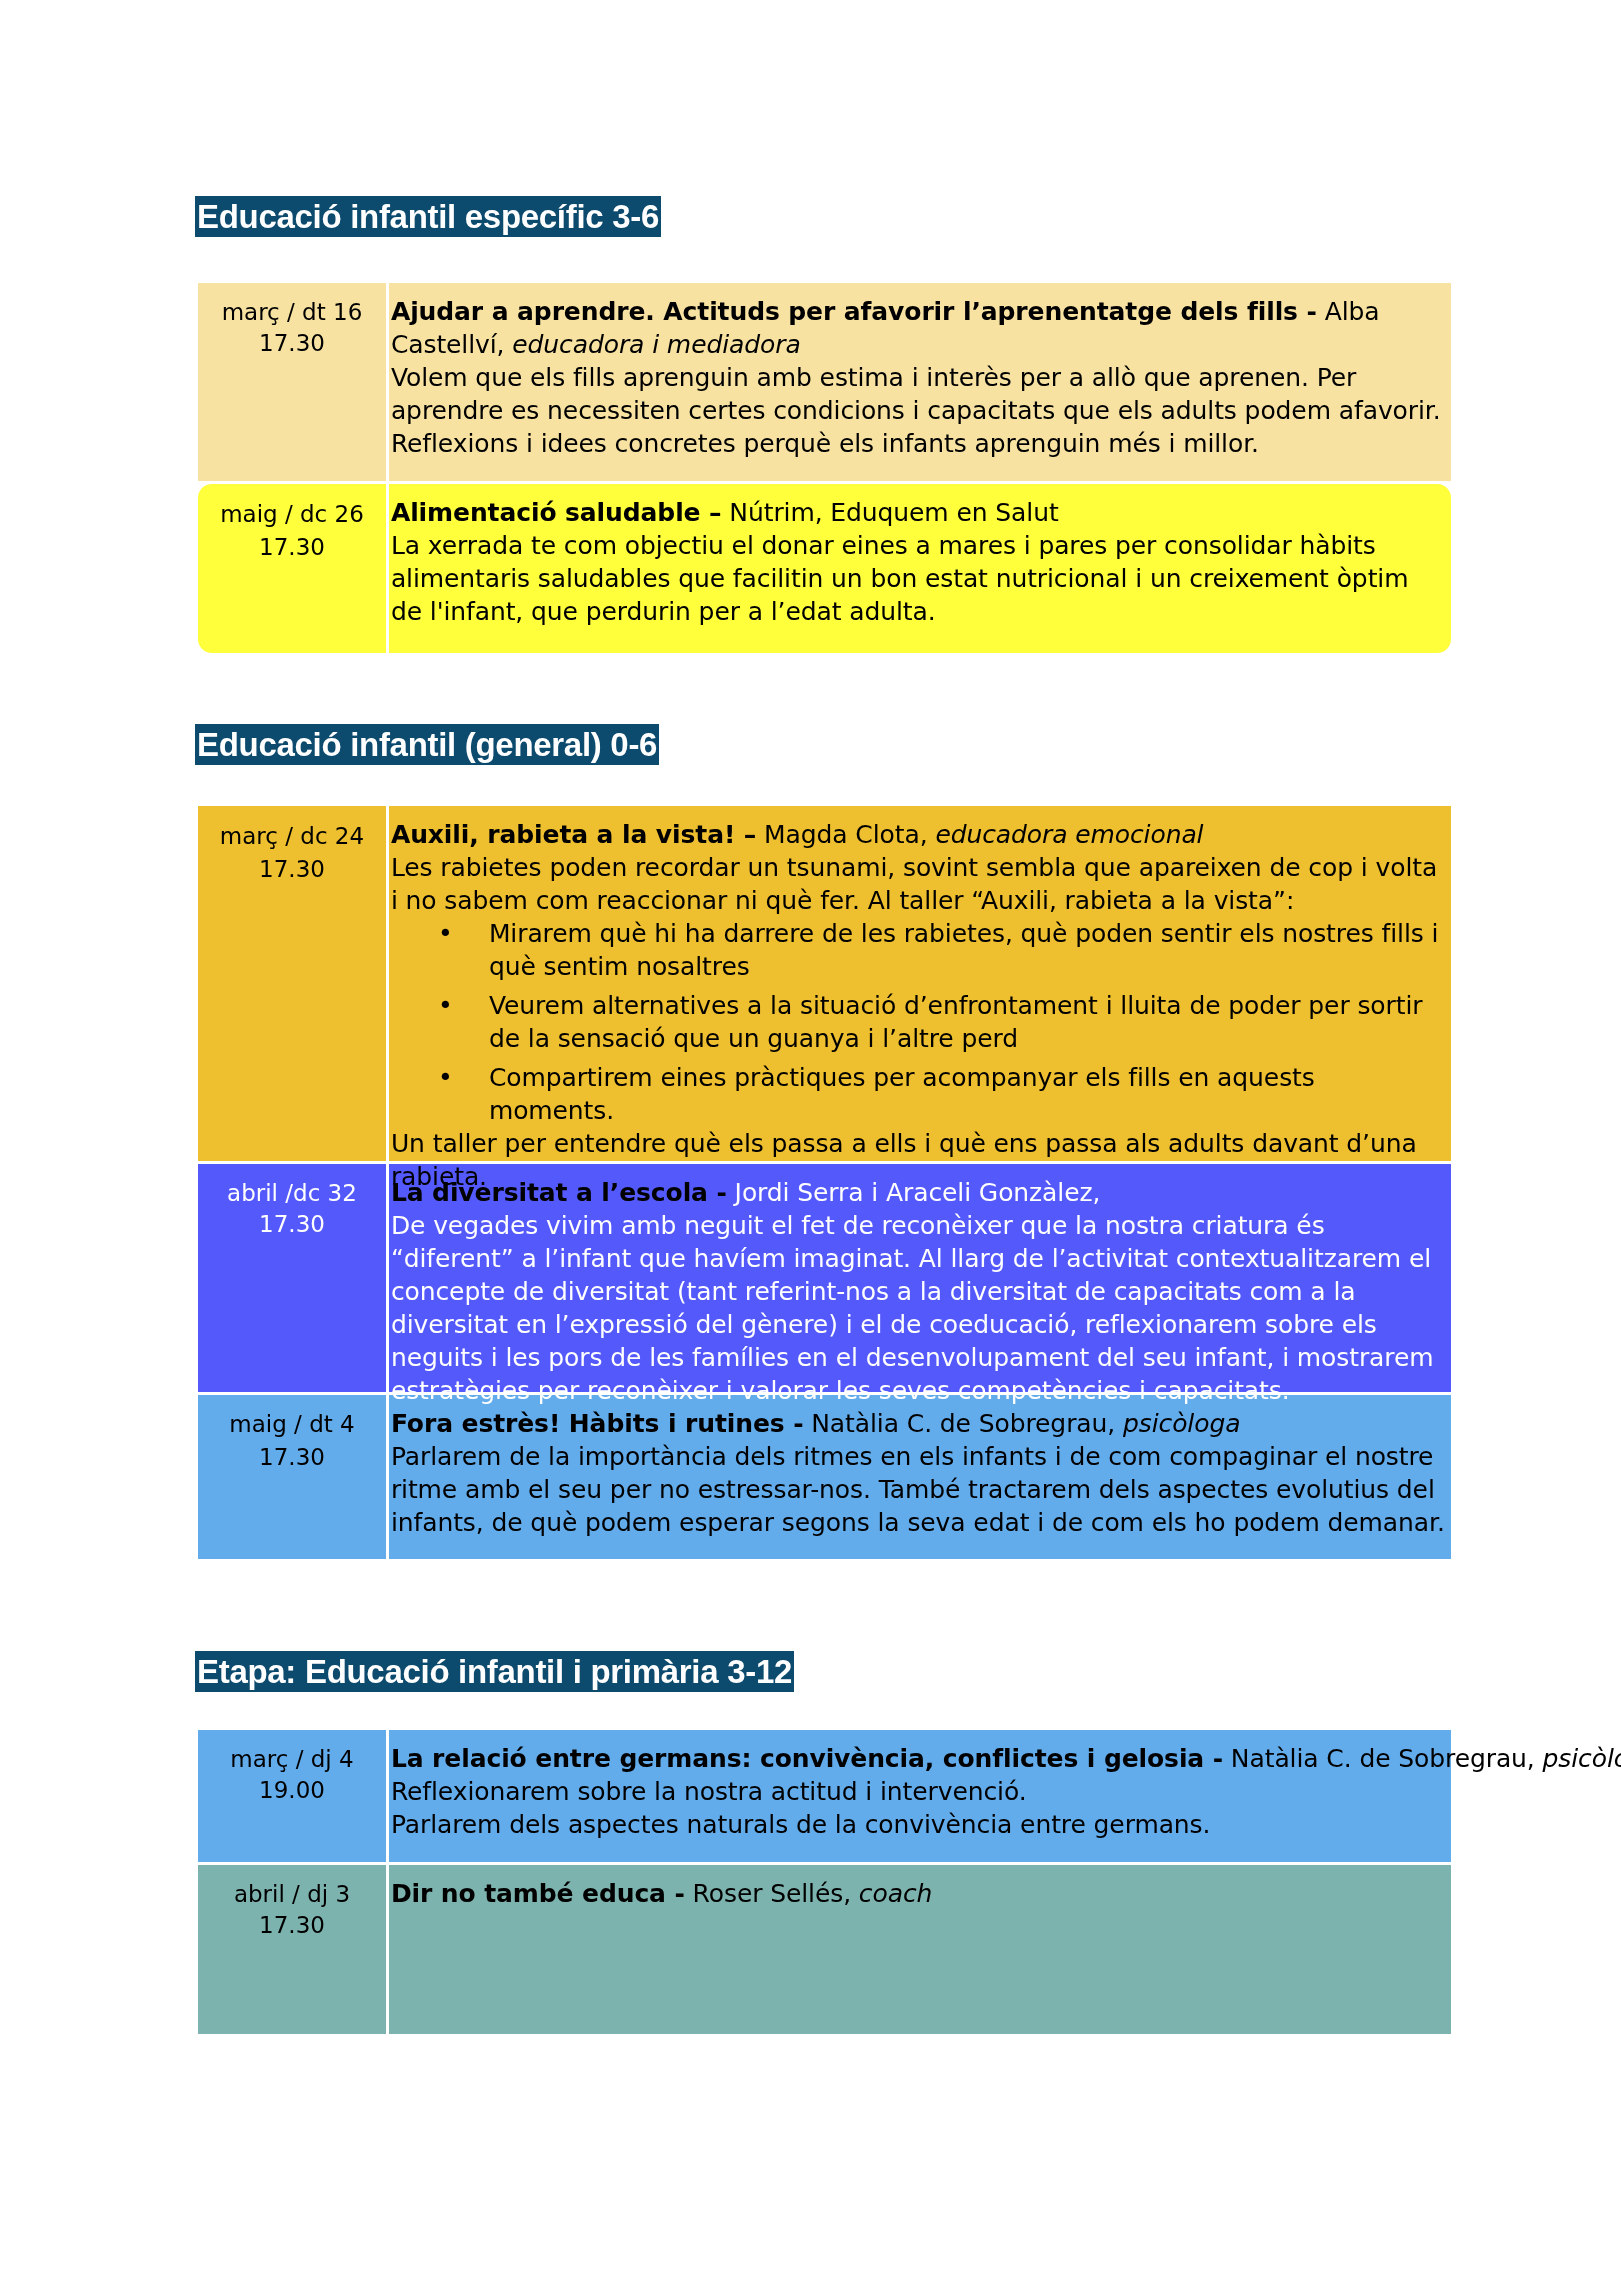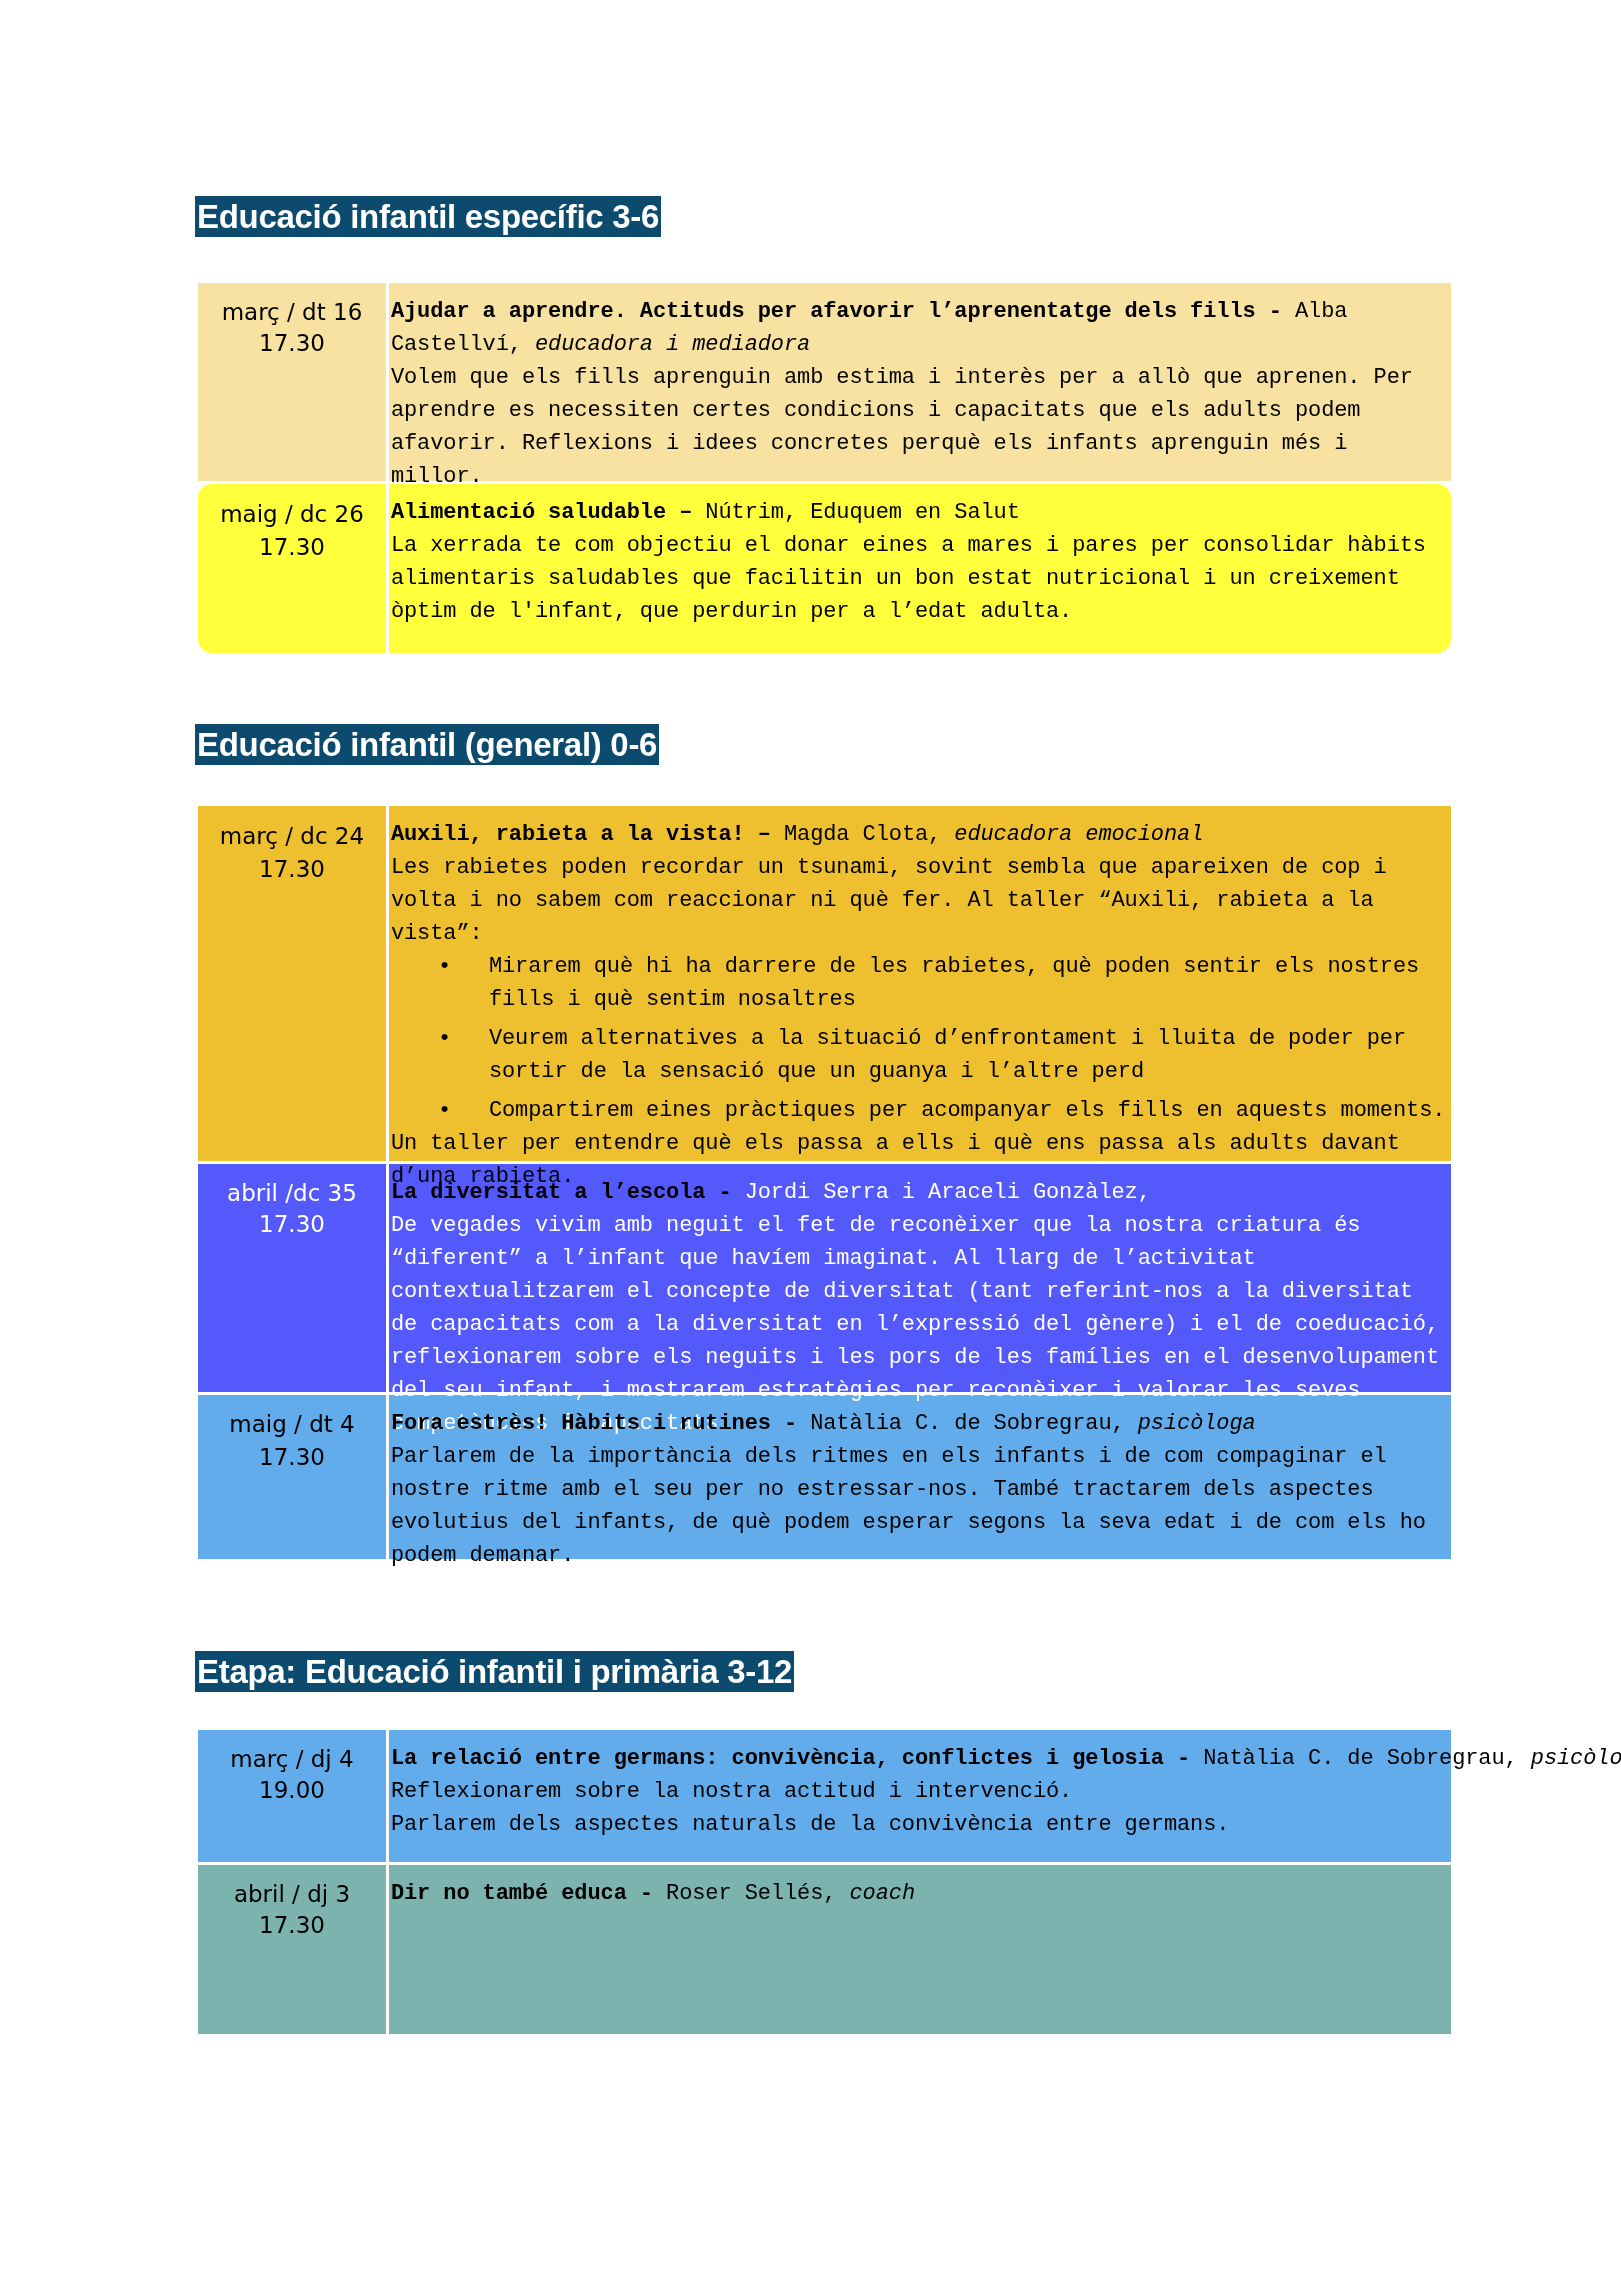--- a/index.html
+++ b/index.html
@@ -8,22 +8,22 @@
   .heading { position: absolute; left: 195px; height: 41px; line-height: 41px;
              background: #0c4a6e; color: #ffffff; font-family: "Liberation Sans", sans-serif;
              font-weight: bold; font-size: 33px; padding: 0 2px 0 2px; white-space: nowrap;
              letter-spacing: -0.3px; }
   .table { position: absolute; left: 198px; width: 1253px; }
   .row { display: flex; margin-bottom: 2.9px; }
   .row .date { width: 188px; flex: none; text-align: center; font-size: 23px; line-height: 31px;
                padding-top: 13.7px; box-sizing: border-box; }
   .row .date span { display: block; }
   .row .divider { width: 2.9px; flex: none; background: #ffffff; }
-  .row .content { flex: 1; font-size: 22px; line-height: 33px; padding: 11.8px 3.9px 11.8px 2px;
-                  box-sizing: border-box; letter-spacing: -0.1px; font-family: Liberation Mono, monospace; }
+  .row .content { flex: 1; font-size: 25px; line-height: 33px; padding: 11.8px 3.9px 11.8px 2px;
+                  box-sizing: border-box; letter-spacing: -0.1px; }
   .content p { margin: 0; }
   .content .title-line { margin-bottom: 0; }
   .content b { font-weight: bold; }
   .content i { font-style: italic; }
   .content ul { margin: 0; padding: 0; list-style: none; }
   .content ul li { position: relative; padding-left: 98px; }
   .content ul li .bullet { position: absolute; left: 47px; top: 0; }
   .c-beige { background: #f7e2a1; }
   .c-yellow { background: #ffff3c; }
   .c-gold { background: #eebf2e; }
@@ -93,21 +93,21 @@
           <span class="bullet">•</span>
           <span>Compartirem eines pràctiques per acompanyar els fills en aquests moments.</span>
         </li>
       </ul>
       <p>Un taller per entendre què els passa a ells i què ens passa als adults davant d’una rabieta.</p>
     </div>
   </div>
 
   <div class="row c-indigo" style="height:228px;">
     <div class="date">
-      <span>abril /dc 35</span>
+      <span>abril /dc 32</span>
       <span>17.30</span>
     </div>
     <div class="divider"></div>
     <div class="content">
       <p class="title-line">
         <b style="color:#000;">La diversitat a l’escola -</b><span> Jordi Serra i Araceli Gonzàlez,</span>
       </p>
       <p>De vegades vivim amb neguit el fet de reconèixer que la nostra criatura és “diferent” a l’infant que havíem imaginat. Al llarg de l’activitat contextualitzarem el concepte de diversitat (tant referint-nos a la diversitat de capacitats com a la diversitat en l’expressió del gènere) i el de coeducació, reflexionarem sobre els neguits i les pors de les famílies en el desenvolupament del seu infant, i mostrarem estratègies per reconèixer i valorar les seves competències i capacitats.</p>
     </div>
   </div>

